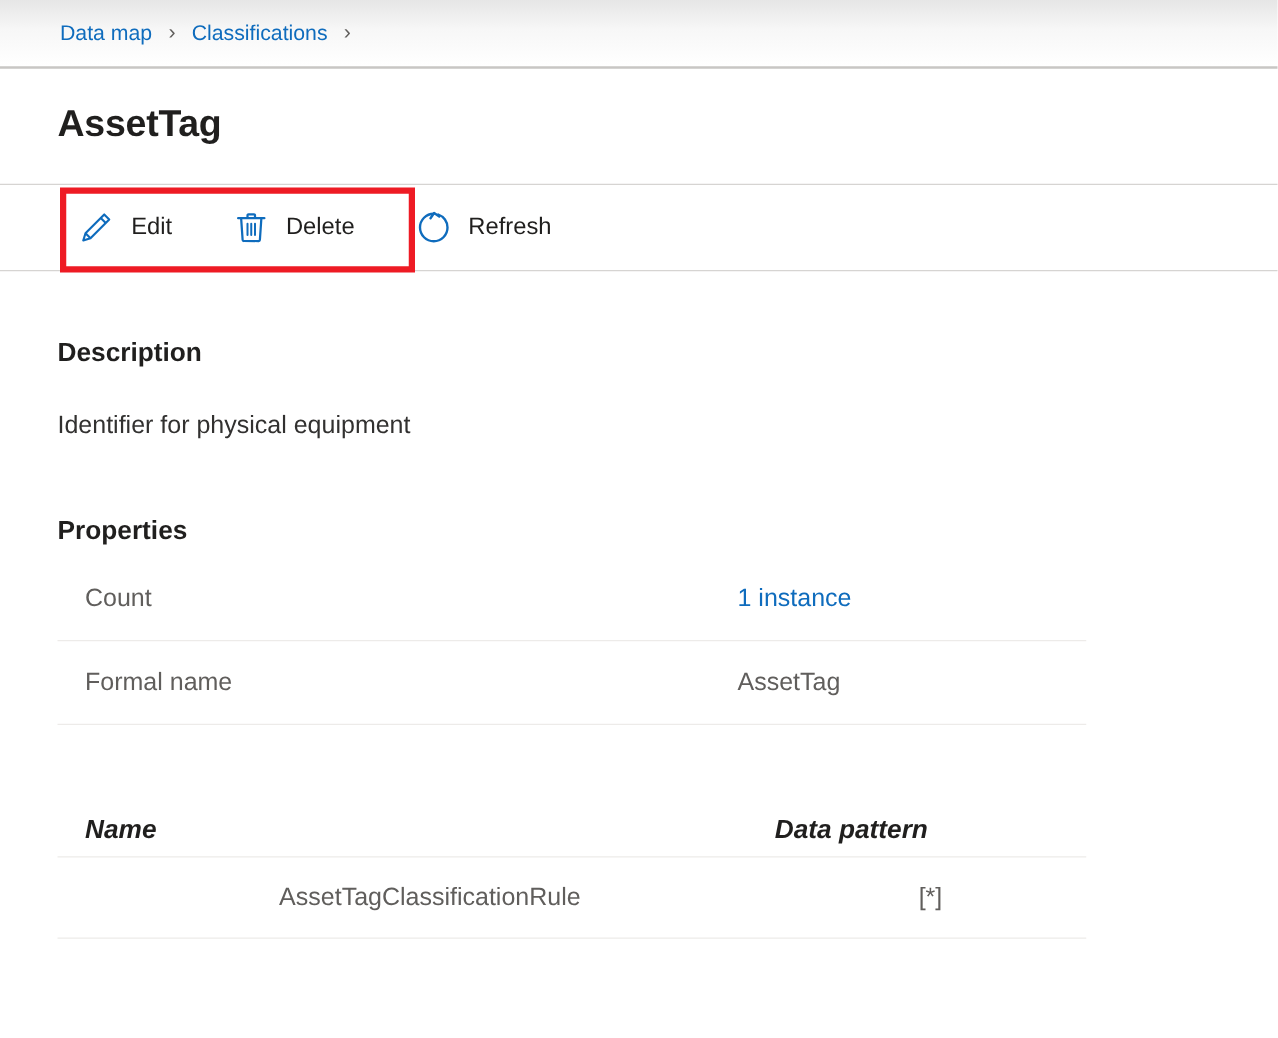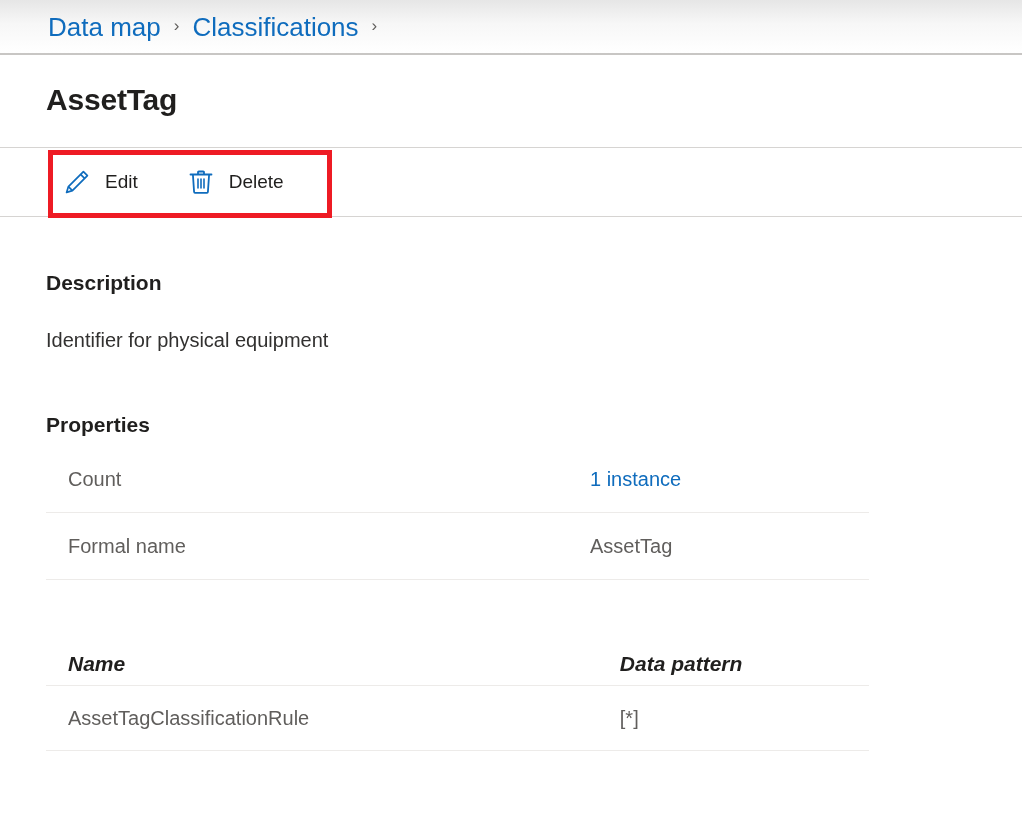--- a/index.html
+++ b/index.html
@@ -25,21 +25,21 @@
     height: 55px;
     background: linear-gradient(to bottom, #e6e6e6 0%, #f7f7f7 45%, #ffffff 100%);
     border-bottom: 2px solid #c8c6c4;
     box-sizing: border-box;
     display: flex;
     align-items: center;
     padding-left: 48px;
   }
   .crumb-link {
     color: #0f6cbd;
-    font-size: 26px;
+    font-size: 17px;
     line-height: 26px;
     text-decoration: none;
     white-space: nowrap;
   }
   .crumb-sep {
     display: inline-block;
     margin: 0 13px;
     color: #605e5c;
     font-size: 17px;
     line-height: 26px;
@@ -180,20 +180,21 @@
     line-height: 27px;
     font-weight: 600;
     color: #201f1e;
     white-space: nowrap;
   }
   .td {
     font-size: 20px;
     line-height: 26px;
     color: #605e5c;
     white-space: nowrap;
+    text-align: center;
   }
 </style>
 </head>
 <body>
 
 <div class="breadcrumb-bar">
   <a class="crumb-link" href="#">Data map</a>
   <span class="crumb-sep">›</span>
   <a class="crumb-link" href="#">Classifications</a>
   <span class="crumb-sep">›</span>
@@ -219,20 +220,29 @@
       <svg width="28" height="28" viewBox="0 0 28 28" fill="none">
         <path d="M3.5 6.5 H24.5" stroke="#0f6cbd" stroke-width="1.8" stroke-linecap="round"></path>
         <path d="M11 6.5 V4.3 a0.8 0.8 0 0 1 0.8-0.8 h4.4 a0.8 0.8 0 0 1 0.8 0.8 V6.5" stroke="#0f6cbd" stroke-width="1.8" stroke-linejoin="round"></path>
         <path d="M5.9 6.5 L7.1 24 a0.9 0.9 0 0 0 0.9 0.8 h12 a0.9 0.9 0 0 0 0.9-0.8 L22.1 6.5" stroke="#0f6cbd" stroke-width="1.8" stroke-linejoin="round"></path>
         <path d="M11 11 V20 M14 11 V20 M17 11 V20" stroke="#0f6cbd" stroke-width="1.6" stroke-linecap="round"></path>
       </svg>
     </span>
     <span class="cmd-label">Delete</span>
   </button>
 
+  <button class="cmd-btn">
+    <span class="cmd-icon">
+      <svg width="30" height="30" viewBox="0 0 30 30" fill="none">
+        <path d="M15 4 A11 11 0 1 0 26 15 A11 11 0 0 0 18.6 4.6" stroke="#0f6cbd" stroke-width="1.9" stroke-linecap="round"></path>
+        <path d="M12.4 7.6 L15.3 3.4 L19.4 6.2" stroke="#0f6cbd" stroke-width="1.9" stroke-linecap="round" stroke-linejoin="round" fill="none"></path>
+      </svg>
+    </span>
+    <span class="cmd-label">Refresh</span>
+  </button>
 </div>
 
 <div class="annotation-box"></div>
 
 <div class="content">
 
   <div style="height:52px"></div>
   <div class="section-heading">Description</div>
   <div style="height:11px"></div>
   <div class="section-text">Identifier for physical equipment</div>

